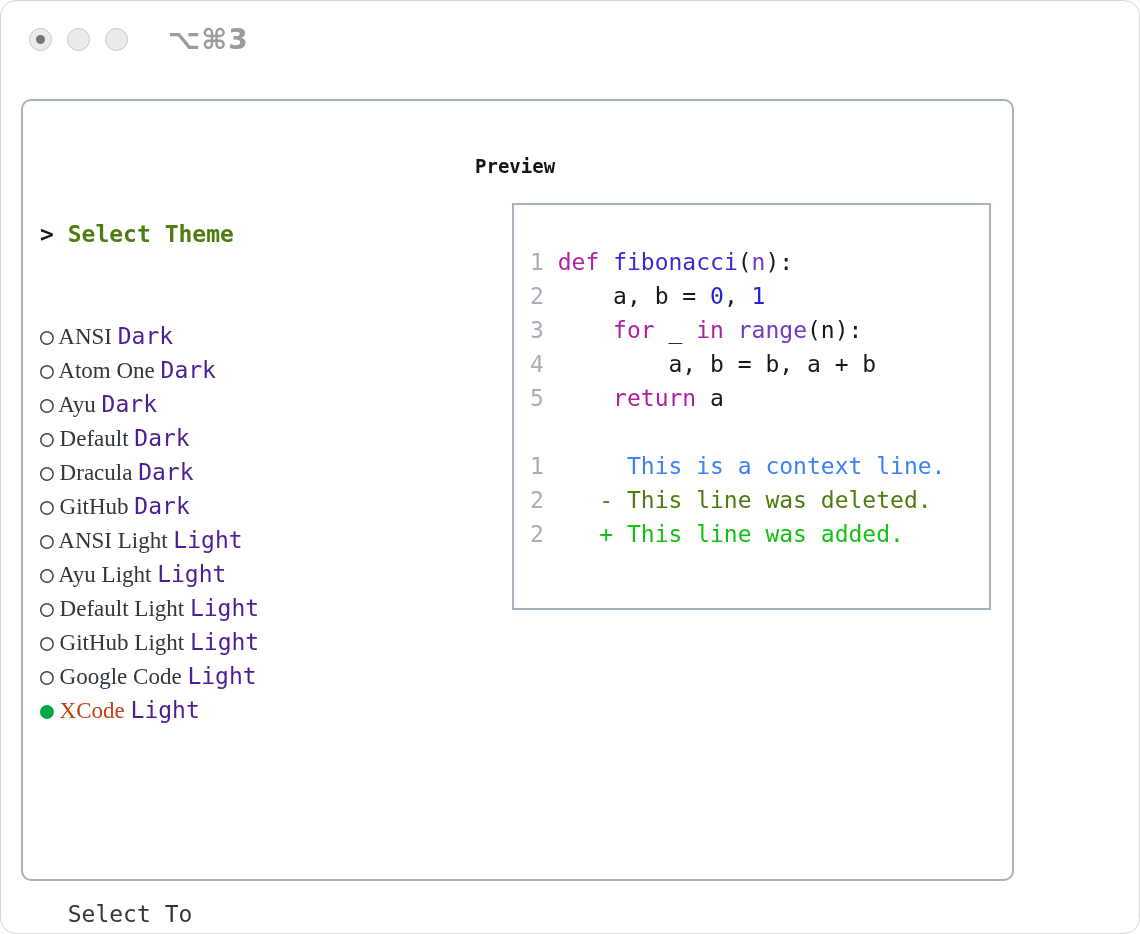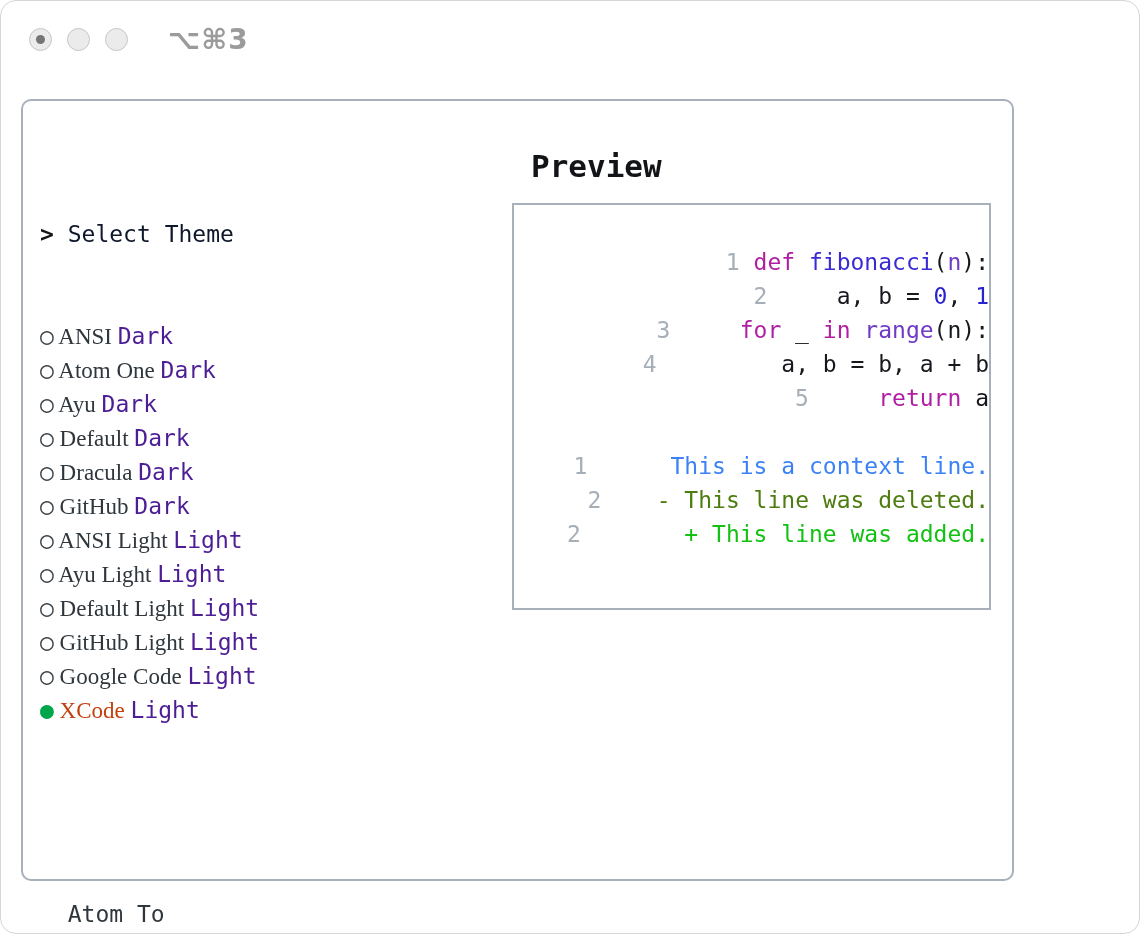--- a/index.html
+++ b/index.html
@@ -32,50 +32,50 @@
     position:absolute;left:20px;top:98px;width:993px;height:782px;
     border:2px solid #a8b1bb;border-radius:10px;box-sizing:border-box;
     background:#ffffff;
   }
   .left-col{
     position:absolute;left:17px;top:48px;width:440px;
     font-size:23px;line-height:34px;white-space:pre;color:#2f363c;
   }
   .row{height:34px;}
   .row-blank{height:34px;}
-  .hdr{font-weight:normal;color:#0f172a;}
+  .hdr{font-weight:bold;color:#4d7c0f;}
   .prompt{font-weight:bold;color:#121417;}
   .marker{color:#42484e;}
   .marker.sel{color:#00a74a;}
   .t-name{color:#2f363c;font-family:Liberation Serif, serif;}
   .t-name.sel{color:#c2410c;}
   .t-variant{color:#4c1d95;}
   
   .preview-title{
-    position:absolute;left:508px;top:48px;height:34px;
-    font-size:31px;line-height:34px;font-weight:bold;color:#121417;white-space:pre;
+    position:absolute;left:452px;top:48px;height:34px;
+    font-size:19px;line-height:34px;font-weight:bold;color:#121417;white-space:pre;
   }
   .preview-box{
     position:absolute;left:489px;top:102px;width:479px;height:407px;
     border:2px solid #a8b1bb;box-sizing:border-box;background:#ffffff;
   }
   .code{
     position:absolute;left:16px;top:40px;right:0;
-    font-size:23px;line-height:34px;white-space:pre;text-align:right;
+    font-size:23px;line-height:34px;white-space:pre;
   }
   .code-line{height:34px;}
   .tok-ln{color:#a6aeb8;}
   .tok-pl{color:#16181d;}
   .tok-kw{color:#b01fa3;}
   .tok-fn{color:#3a2ad3;}
   .tok-pm{color:#6f3bc6;}
   .tok-nu{color:#2722cf;}
   .tok-ctx{color:#3b82f6;}
   .tok-del{color:#4d7c0f;}
-  .tok-add{color:#13c113;margin-left:48px;}
+  .tok-add{color:#13c113;}
 </style>
 </head>
 <body>
 
 <div class="window">
 
   <div class="titlebar">
     <div class="traffic t1">
       <div class="dot"></div>
     </div>
@@ -83,21 +83,21 @@
     <div class="traffic t3"></div>
     <div class="shortcut">⌥⌘3</div>
   </div>
 
   <div class="panel">
 
     <div class="left-col">
       <div class="row"><span class="prompt">&gt;</span><span> </span><span class="hdr">Select Theme</span></div>
       <div id="themes-container"><div class="row"><span class="marker">○</span><span class="t-name"> ANSI </span><span class="t-variant">Dark</span></div><div class="row"><span class="marker">○</span><span class="t-name"> Atom One </span><span class="t-variant">Dark</span></div><div class="row"><span class="marker">○</span><span class="t-name"> Ayu </span><span class="t-variant">Dark</span></div><div class="row"><span class="marker">○</span><span class="t-name"> Default </span><span class="t-variant">Dark</span></div><div class="row"><span class="marker">○</span><span class="t-name"> Dracula </span><span class="t-variant">Dark</span></div><div class="row"><span class="marker">○</span><span class="t-name"> GitHub </span><span class="t-variant">Dark</span></div><div class="row"><span class="marker">○</span><span class="t-name"> ANSI Light </span><span class="t-variant">Light</span></div><div class="row"><span class="marker">○</span><span class="t-name"> Ayu Light </span><span class="t-variant">Light</span></div><div class="row"><span class="marker">○</span><span class="t-name"> Default Light </span><span class="t-variant">Light</span></div><div class="row"><span class="marker">○</span><span class="t-name"> GitHub Light </span><span class="t-variant">Light</span></div><div class="row"><span class="marker">○</span><span class="t-name"> Google Code </span><span class="t-variant">Light</span></div><div class="row"><span class="marker sel">●</span><span class="t-name sel"> XCode </span><span class="t-variant">Light</span></div></div>
       <div class="row-blank"></div>
-      <div class="row"><span>  </span><span class="apply-hdr">Atom To</span></div>
+      <div class="row"><span>  </span><span class="apply-hdr">Select To</span></div>
       
       
       
     </div>
 
     <div class="preview-title">Preview</div>
 
     <div class="preview-box">
       <div class="code" id="code-container"><div class="code-line"><span class="tok-ln">1</span><span class="tok-pl"> </span><span class="tok-kw">def</span><span class="tok-pl"> </span><span class="tok-fn">fibonacci</span><span class="tok-pl">(</span><span class="tok-pm">n</span><span class="tok-pl">):</span></div><div class="code-line"><span class="tok-ln">2</span><span class="tok-pl">     </span><span class="tok-pl">a, b = </span><span class="tok-nu">0</span><span class="tok-pl">, </span><span class="tok-nu">1</span></div><div class="code-line"><span class="tok-ln">3</span><span class="tok-pl">     </span><span class="tok-kw">for</span><span class="tok-pl"> _ </span><span class="tok-kw">in</span><span class="tok-pl"> </span><span class="tok-pm">range</span><span class="tok-pl">(n):</span></div><div class="code-line"><span class="tok-ln">4</span><span class="tok-pl">         </span><span class="tok-pl">a, b = b, a + b</span></div><div class="code-line"><span class="tok-ln">5</span><span class="tok-pl">     </span><span class="tok-kw">return</span><span class="tok-pl"> a</span></div><div class="code-line">&nbsp;</div><div class="code-line"><span class="tok-ln">1</span><span class="tok-pl">      </span><span class="tok-ctx">This is a context line.</span></div><div class="code-line"><span class="tok-ln">2</span><span class="tok-pl">    </span><span class="tok-del">- This line was deleted.</span></div><div class="code-line"><span class="tok-ln">2</span><span class="tok-pl">    </span><span class="tok-add">+ This line was added.</span></div></div>
     </div>

